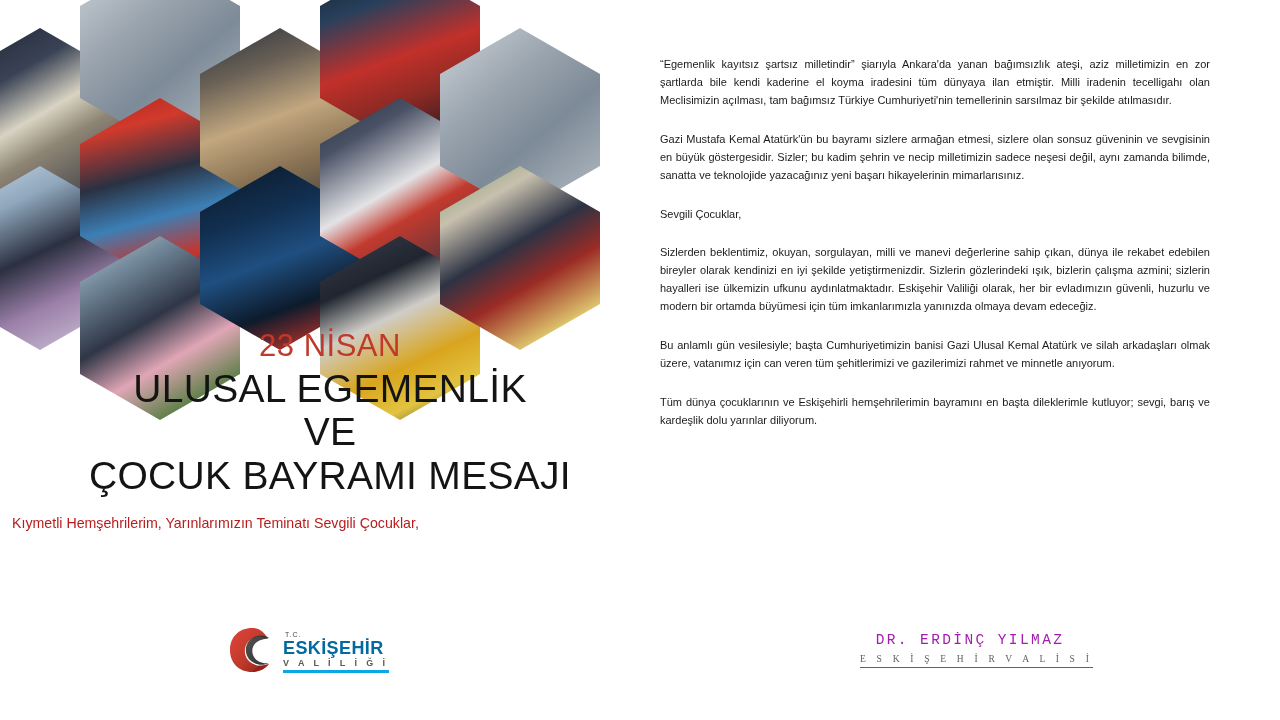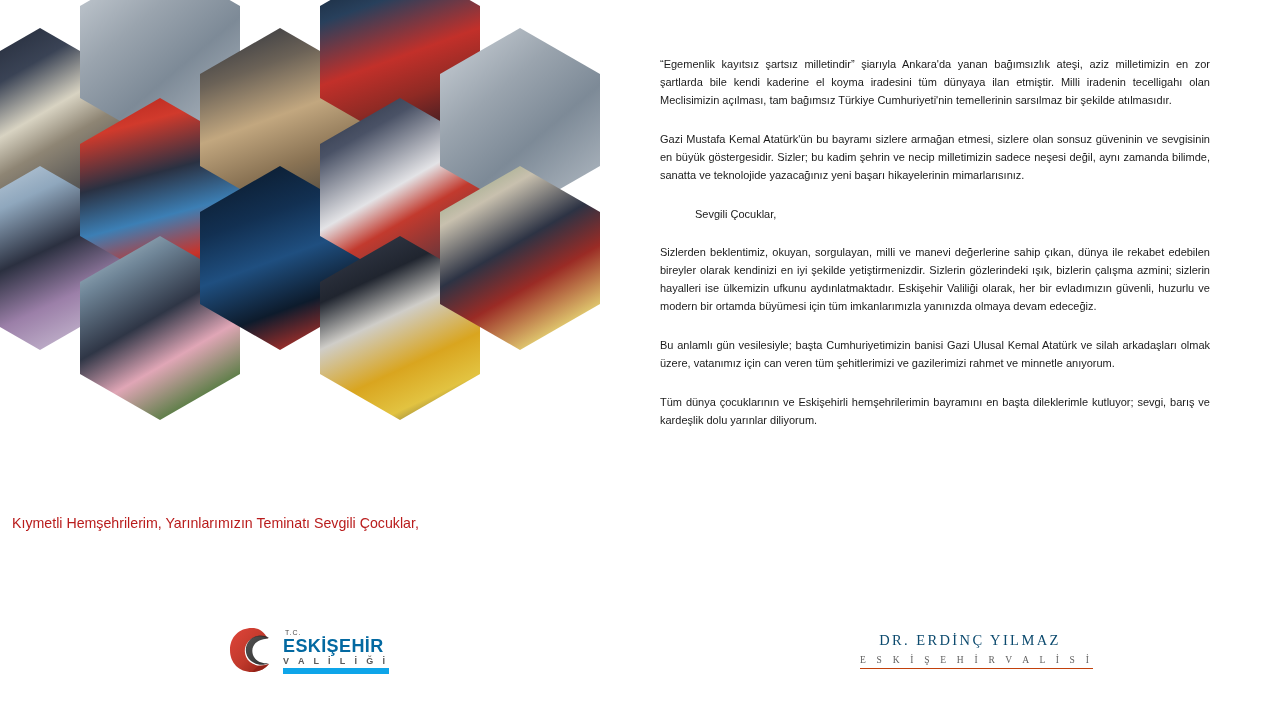--- a/index.html
+++ b/index.html
@@ -141,55 +141,55 @@
     font-size: 18px;
     font-weight: 700;
     color: #0369a1;
     letter-spacing: 0.4px;
   }
   .logo-vali {
     font-size: 9px;
     font-weight: 700;
     color: #5a5a5a;
     letter-spacing: 3.4px;
-    border-bottom: 6px solid #0ea5e9;
+    border-bottom: 3px solid #0ea5e9;
     padding-bottom: 2px;
     margin-top: 2px;
     width: 100%;
   }
 
   
   .right-col {
     position: absolute;
     left: 660px;
     top: 56px;
     width: 550px;
     color: #1b1b1b;
     font-size: 11px;
     line-height: 1.63;
   }
   .right-col p {
     margin: 0 0 21px 0;
     text-align: justify;
   }
-  .right-col p.lead { text-align: left; margin-left: 35px; }
+  .right-col p.lead { text-align: left; }
 
   
   .signature {
     position: absolute;
     left: 860px;
     top: 632px;
     width: 220px;
     text-align: center;
   }
   .sig-name {
-    font-family: Liberation Serif, serif;
+    font-family: Liberation Mono, monospace;
     font-size: 14.5px;
     letter-spacing: 2.4px;
-    color: #0c4a6e;
+    color: #a21caf;
     white-space: nowrap;
   }
   .sig-role {
     font-family: "Liberation Serif", serif;
     font-size: 9.5px;
     letter-spacing: 4.2px;
     color: #616161;
     margin-top: 2px;
     border-bottom: 1px solid #c2410c;
     padding-bottom: 3px;
@@ -241,20 +241,26 @@
         </div>
 
       <div class="hex" style="left:480px;top:36px;">
           <div class="ph ph-wall"></div>
         </div>
       <div class="hex" style="left:480px;top:174px;">
           <div class="ph ph-kids"></div>
         </div>
     </div>
 
+    <div class="title-wrap">
+      <div class="title-red">23 NİSAN</div>
+      <div class="title-main">ULUSAL EGEMENLİK
+VE
+ÇOCUK BAYRAMI MESAJI</div>
+    </div>
 
     <div class="left-body">
       <p class="no-justify">Kıymetli Hemşehrilerim, Yarınlarımızın Teminatı Sevgili Çocuklar,</p>
     </div>
 
     <div class="logo-block">
       <div class="logo-mark">
         <svg viewBox="0 0 48 48" width="48" height="48" aria-hidden="true">
           <defs>
             <linearGradient id="gR" x1="0" y1="0" x2="1" y2="1">

